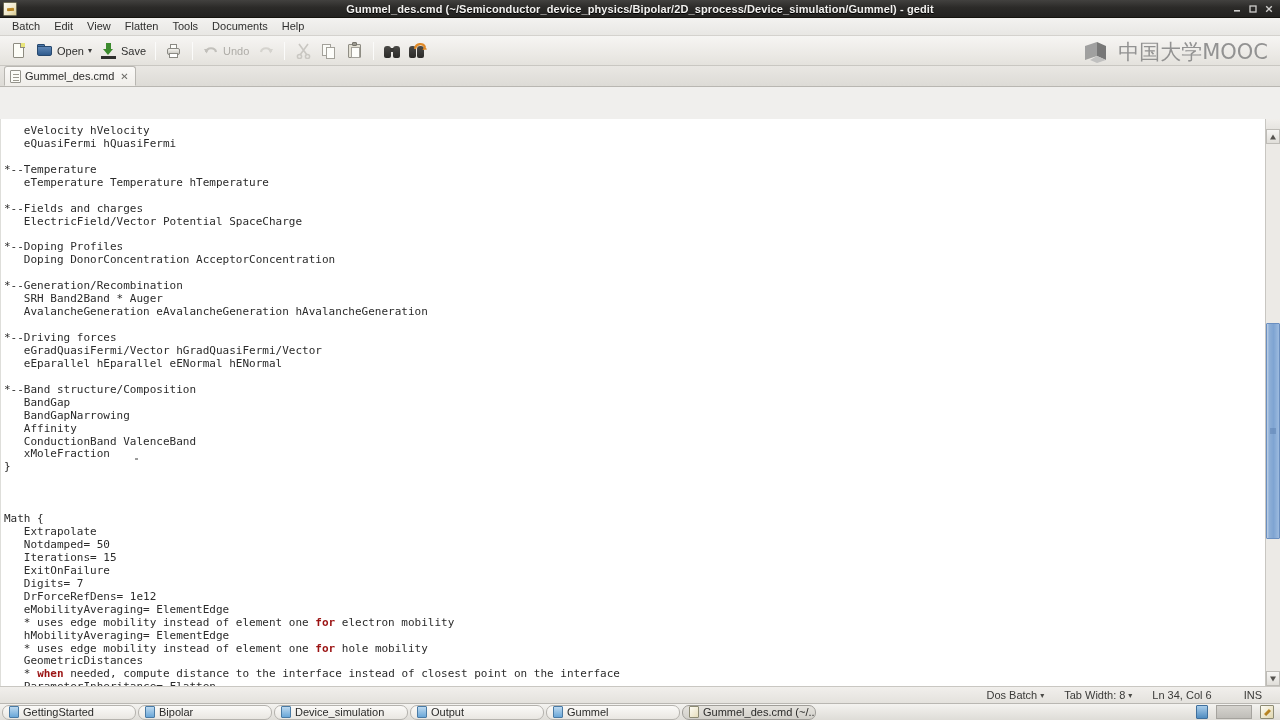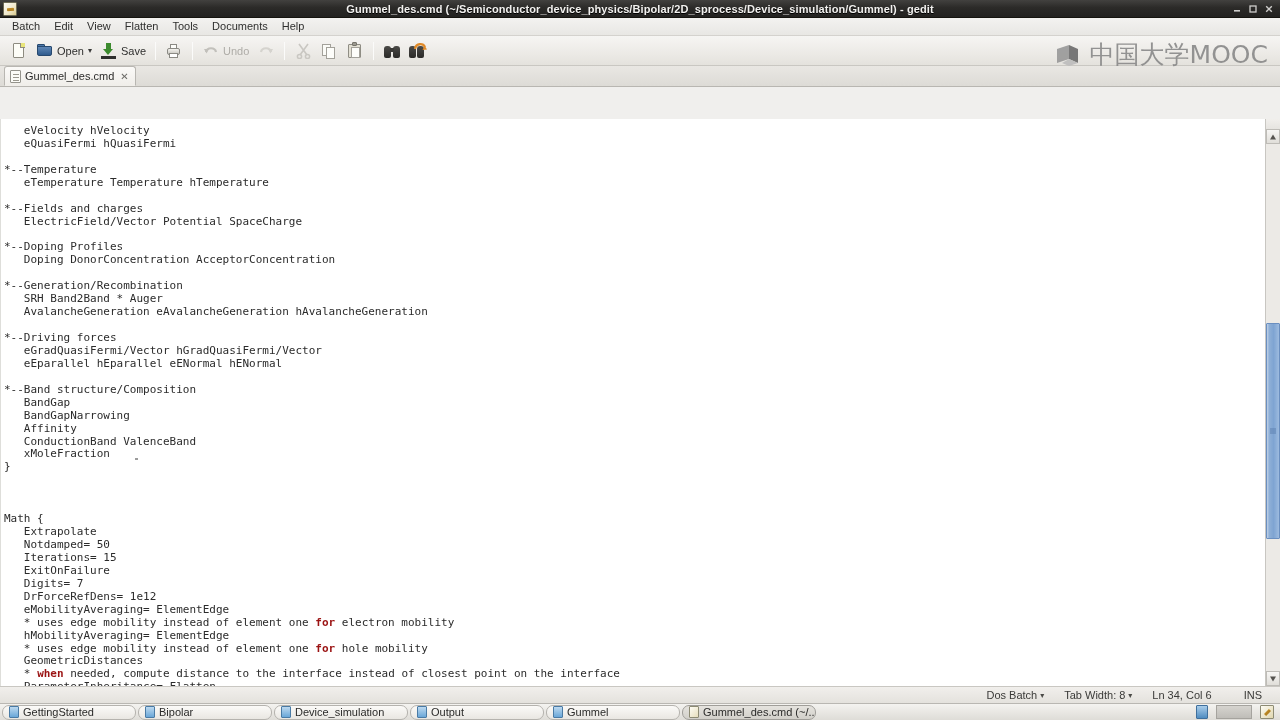--- a/index.html
+++ b/index.html
@@ -105,21 +105,21 @@
   .ico-repl .l{ left:0px;} .ico-repl .r{ left:8px;}
   .ico-repl .ar{ position:absolute; left:5px; top:0px; width:13px; height:10px;}
   .chev { font-size:8px; color:#3a3a38; margin-left:1px; }
 
   
   .watermark {
     position:absolute; right:12px; top:2px;
     display:flex; align-items:center; gap:4px; opacity:0.92;
   }
   .wm-logo { width:30px; height:24px; position:relative; }
-  .wm-text { font-size:25px; color:#8b8b8b; letter-spacing:0px; font-family:"DejaVu Sans", sans-serif; }
+  .wm-text { font-size:21px; color:#8b8b8b; letter-spacing:0px; font-family:"DejaVu Sans", sans-serif; }
 
   
   .tabstrip {
     height: 21px; flex: 0 0 21px;
     background: linear-gradient(to bottom,#e9e7e3,#dddbd6);
     display:flex; align-items:flex-end; padding-left:4px;
     border-bottom: 1px solid #b8b6b1;
   }
   .doctab {
     height:20px; display:flex; align-items:center; gap:4px;

